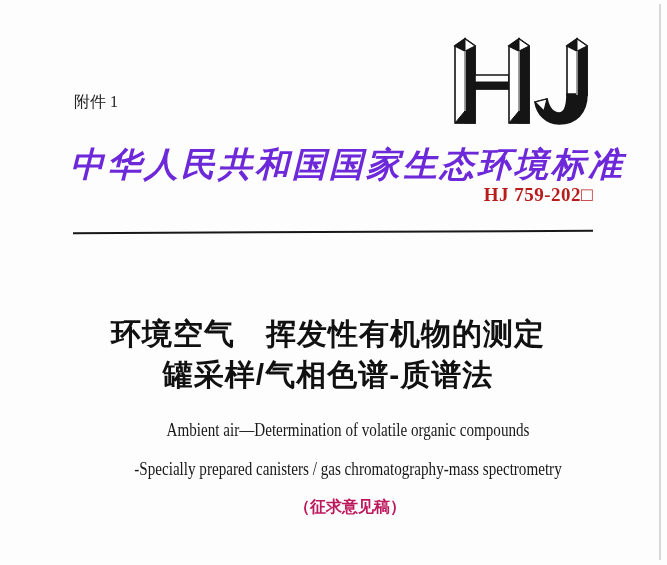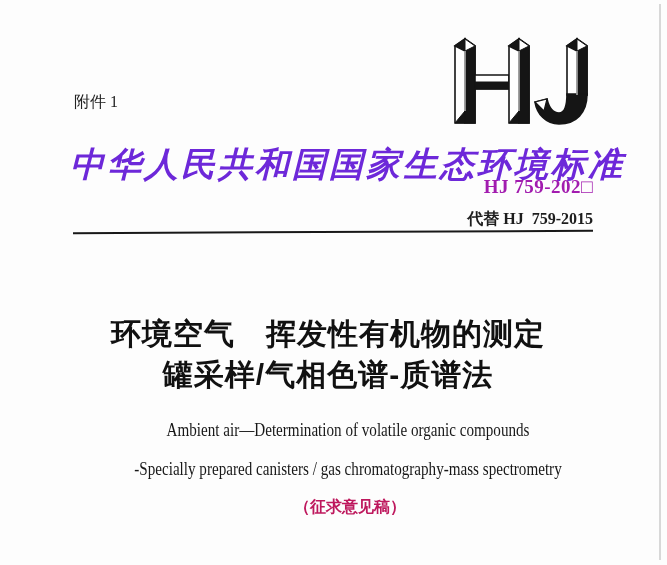--- a/index.html
+++ b/index.html
@@ -61,25 +61,25 @@
     letter-spacing: 3px;
     white-space: nowrap;
     color: #6d28d9;
     font-family: "Liberation Serif", "DejaVu Serif", serif;
     font-style: italic;
   }
 
   .std-num {
     position: absolute;
     right: 74px;
-    top: 176px;
+    top: 184px;
     font-size: 19px;
     font-weight: bold;
     letter-spacing: 0.5px;
-    color: #a21caf;
+    color: #b91c1c;
     white-space: pre;
   }
 
   .replaces {
     position: absolute;
     right: 74px;
     top: 209px;
     font-size: 16px;
     font-weight: bold;
     color: #1d1d1d;
@@ -179,21 +179,20 @@
         <path d="M68 18 L68 78" stroke="#ffffff" stroke-width="1"></path>
         <path d="M126 18 L126 62" stroke="#ffffff" stroke-width="1"></path>
       </g>
     </svg>
   </div>
 
   <div class="heading">中华人民共和国国家生态环境标准</div>
 
   <div class="std-num">HJ 759-202□</div>
 
-  <div class="replaces">代替 HJ  759-2015</div>
 
   <div class="rule"></div>
 
   <div class="title-cn line1">环境空气　挥发性有机物的测定</div>
 
   <div class="title-cn line2">罐采样/气相色谱-质谱法</div>
 
   <div class="title-en line1">Ambient air—Determination of volatile organic compounds</div>
 
   <div class="title-en line2">-Specially prepared canisters / gas chromatography-mass spectrometry</div>

